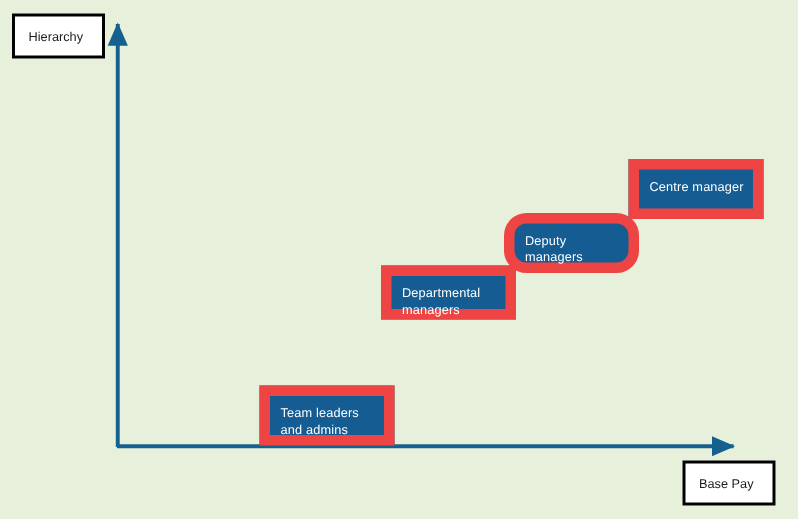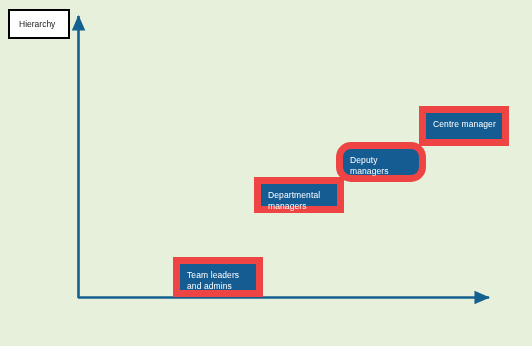--- a/index.html
+++ b/index.html
@@ -93,14 +93,15 @@
   <div class="step-box" id="box-3" style="left:254px; top:177px; width:90px; height:36px; z-index:3;">Departmental
 managers</div>
 
   <div class="step-box" id="box-4" style="left:336px; top:142px; width:90px; height:40px; z-index:4;border-radius:15px;">Deputy
 managers</div>
 
   <div class="step-box" id="box-5" style="left:419px; top:106px; width:90px; height:40px; z-index:5;">Centre manager</div>
 
   <div class="axis-label-box" id="label-hierarchy">Hierarchy</div>
 
+  <div class="axis-label-box" id="label-basepay">Base Pay</div>
 
 </div>
 
 </body></html>

